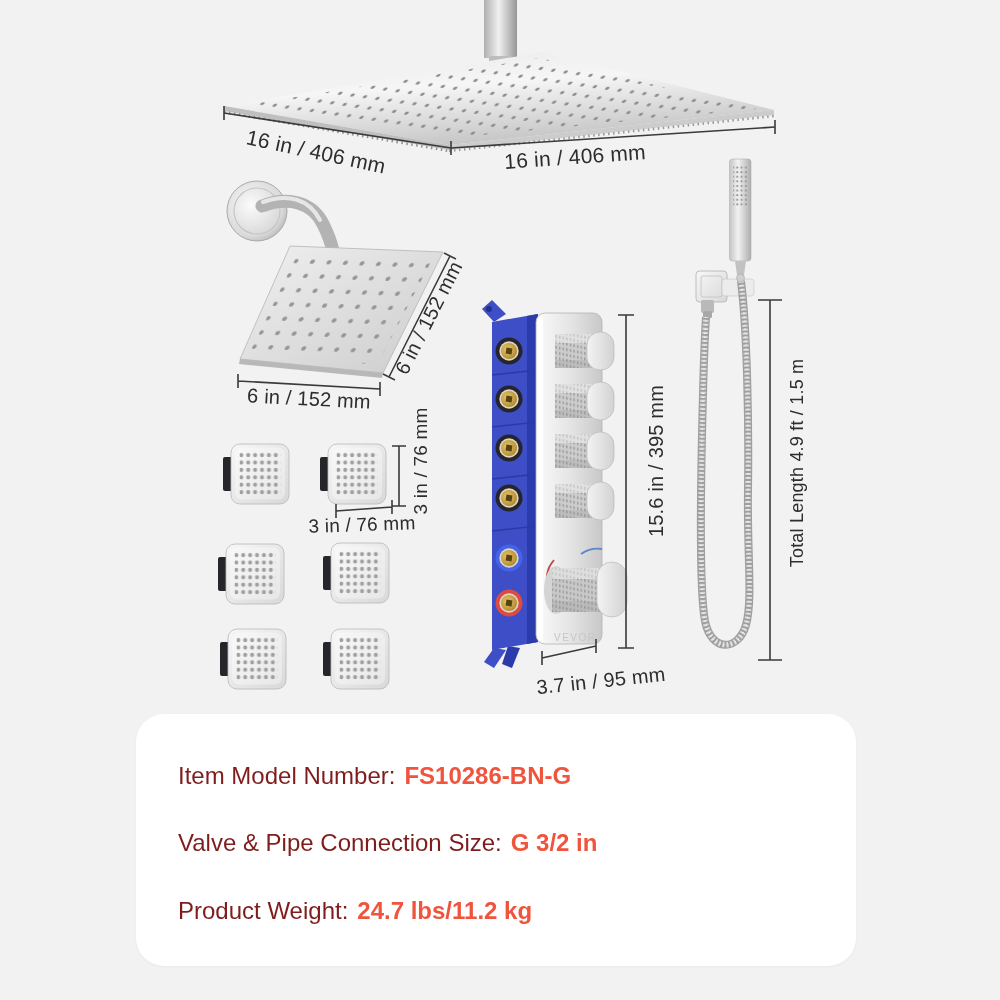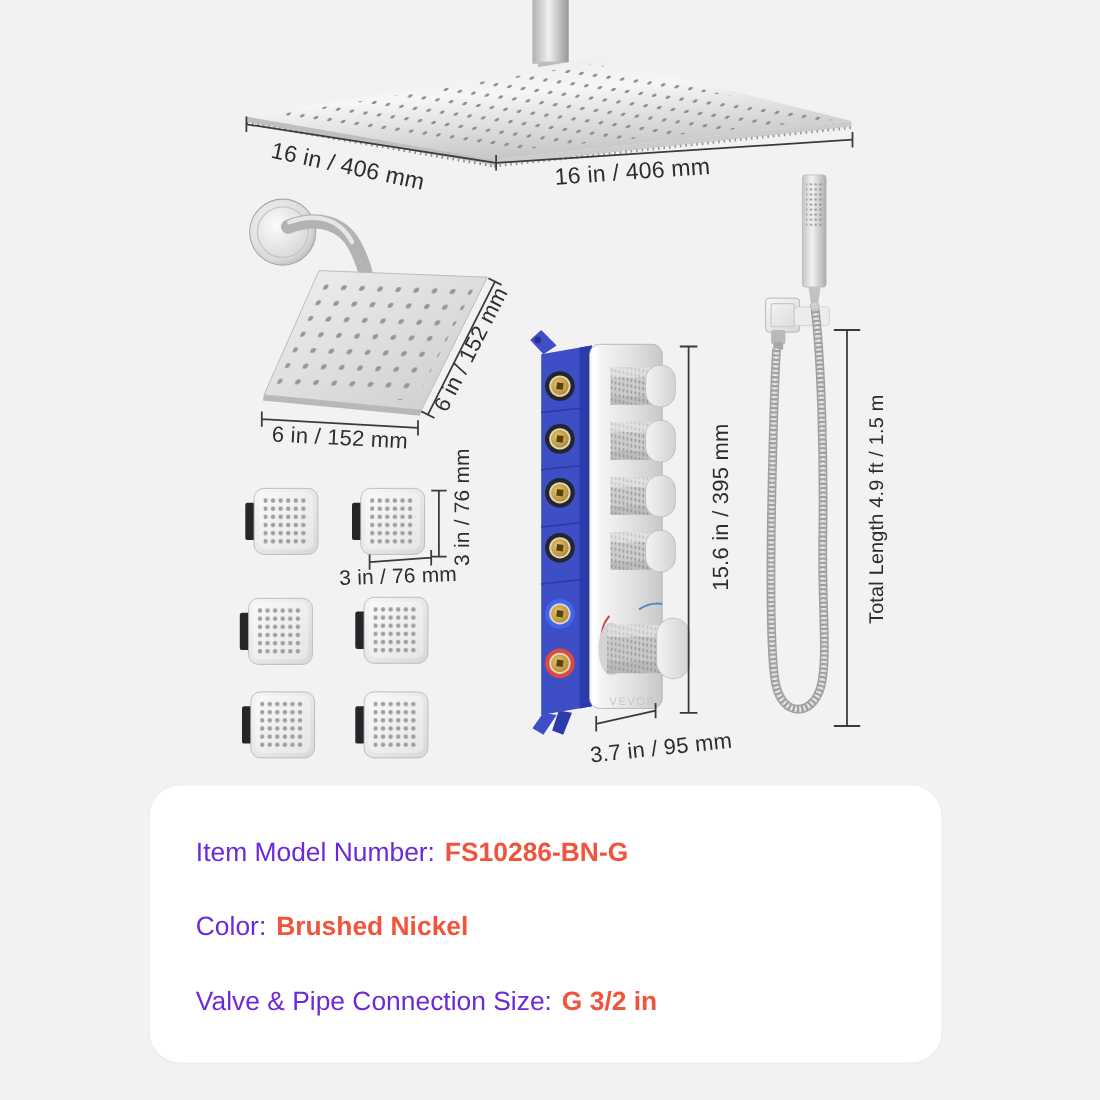--- a/index.html
+++ b/index.html
@@ -26,21 +26,21 @@
   #lbl-hose-length   { left:797px; top:463px; font-size:18px; transform:translate(-50%,-50%) rotate(-90deg); }
 
   .spec-card {
     position:absolute; left:136px; top:714px; width:720px; height:252px;
     background:#ffffff; border-radius:28px;
     box-shadow:0 1px 3px rgba(0,0,0,0.04);
     display:flex; flex-direction:column; justify-content:space-evenly;
     padding:8px 30px 2px 42px; box-sizing:border-box;
   }
   .spec-row { font-size:24px; line-height:1.15; white-space:nowrap; }
-  .spec-label { color:#6d28d9; font-weight:500; }
+  .spec-label { color:#7f1d1d; font-weight:500; }
   .spec-value { color:var(--accent); font-weight:700; margin-left:9px;margin-top:30px; }
 </style>
 </head>
 <body>
 
 <svg class="scene-svg" viewBox="0 0 1000 1000" aria-hidden="true">
   <defs>
     <linearGradient id="gradBigHead" x1="0" y1="0" x2="0.4" y2="1">
       <stop offset="0" stop-color="#e9e9e9"></stop>
         <stop offset="0.45" stop-color="#f6f6f6"></stop>
@@ -270,18 +270,18 @@
 <span class="dim-label" id="lbl-jet-height">3 in / 76 mm</span>
 <span class="dim-label" id="lbl-valve-height">15.6 in / 395 mm</span>
 <span class="dim-label" id="lbl-valve-width">3.7 in / 95 mm</span>
 <span class="dim-label" id="lbl-hose-length">Total Length 4.9 ft / 1.5 m</span>
 
 <div class="spec-card">
   <div class="spec-row">
     <span class="spec-label">Item Model Number:</span><span class="spec-value">FS10286-BN-G</span>
   </div>
   <div class="spec-row">
-    <span class="spec-label">Color:</span><span class="spec-value">Brushed Nickel</span>
+    <span class="spec-label">Valve &amp; Pipe Connection Size:</span><span class="spec-value">G 3/2 in</span>
   </div>
   <div class="spec-row">
-    <span class="spec-label">Valve &amp; Pipe Connection Size:</span><span class="spec-value">G 3/2 in</span>
+    <span class="spec-label">Product Weight:</span><span class="spec-value">24.7 lbs/11.2 kg</span>
   </div>
 </div>
 
 </body></html>

